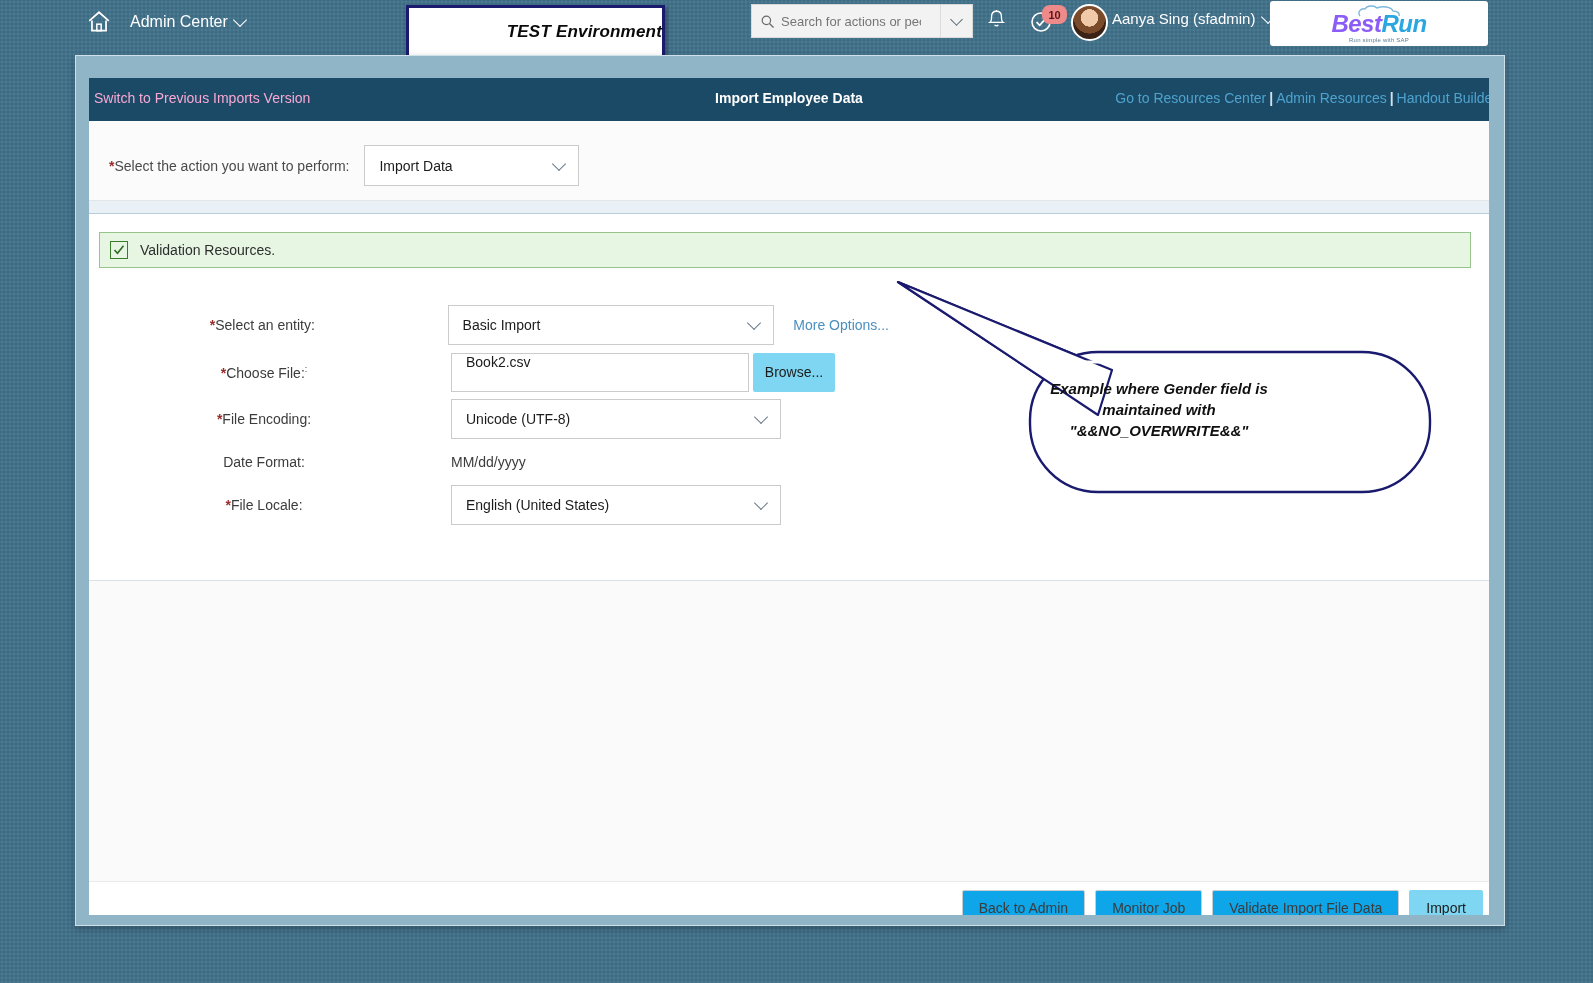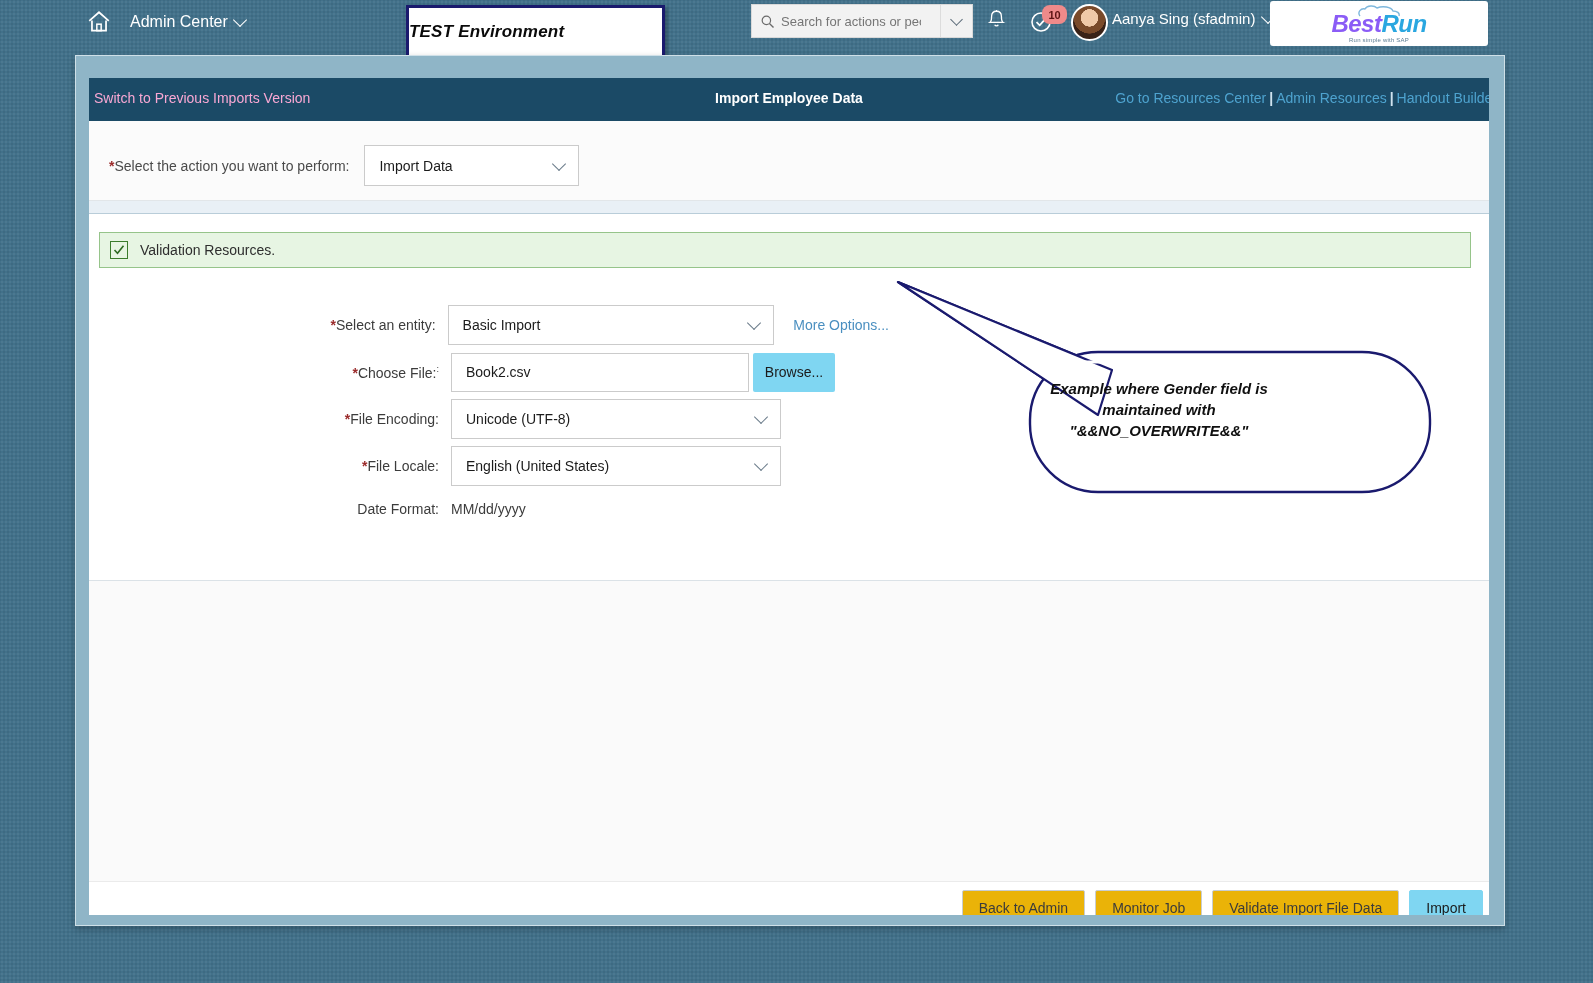--- a/index.html
+++ b/index.html
@@ -16,21 +16,21 @@
 
   
   #shellbar{position:absolute;left:0;top:0;width:1593px;height:47px;}
   #home-icon{position:absolute;left:86px;top:9px;width:26px;height:26px;}
   #admin-center{position:absolute;left:130px;top:10px;height:24px;display:flex;align-items:center;gap:7px;
     color:#ffffff;font-size:16px;white-space:nowrap;}
   .chev{display:inline-block;width:9px;height:9px;border-right:1.6px solid currentColor;border-bottom:1.6px solid currentColor;transform:rotate(45deg);margin-bottom:4px;}
 
   #test-env-box{position:absolute;left:406px;top:5px;width:253px;height:47px;background:#ffffff;
     border:3px solid #1a1a6e;box-shadow:2px 3px 4px rgba(0,0,0,0.35);
-    display:flex;align-items:center;justify-content:flex-start;}
+    display:flex;align-items:center;justify-content:flex-end;}
   #test-env-label{font-size:17px;font-weight:bold;font-style:italic;color:#0a0a0a;letter-spacing:0.2px;}
 
   #search-box{position:absolute;left:751px;top:4px;width:220px;height:32px;background:#f2f2f2;border:1px solid #d9d9d9;display:flex;align-items:center;}
   #search-icon{margin-left:8px;width:15px;height:15px;flex:none;}
   #search-input{border:0;background:transparent;outline:none;font-family:"Liberation Sans",sans-serif;
     font-size:13px;color:#6a6a6a;margin-left:6px;width:140px;height:30px;padding:0;}
   #search-split{position:absolute;right:0;top:0;width:31px;height:32px;border-left:1px solid #dcdcdc;display:flex;align-items:center;justify-content:center;}
   #search-split .chev{color:#5a6a78;width:8px;height:8px;border-width:1.4px;}
 
   #bell-icon{position:absolute;left:986px;top:8px;width:21px;height:24px;}
@@ -78,37 +78,37 @@
   #main-panel{position:relative;height:366px;background:#ffffff;}
 
   #msg-strip{position:absolute;left:10px;top:18px;width:1370px;height:34px;background:#e7f5e3;
     border:1px solid #96c48a;display:flex;align-items:center;}
   #msg-check{margin-left:10px;width:16px;height:16px;border:1.5px solid #3b7c2c;display:flex;align-items:center;justify-content:center;flex:none;}
   #msg-check svg{width:12px;height:12px;}
   #msg-text{margin-left:12px;font-size:14px;color:#2e2e2e;}
 
   #form{position:absolute;left:0;top:92px;width:800px;}
   .frow{display:flex;align-items:center;margin-bottom:9px;height:38px;}
-  .flabel{width:350px;text-align:right;padding-right:12px;font-size:14px;color:#3c3c3c;white-space:nowrap;}
+  .flabel{width:350px;text-align:center;padding-right:12px;font-size:14px;color:#3c3c3c;white-space:nowrap;}
   .flabel sup{font-size:9px;}
   #entity-select{width:328px;height:38px;}
   #encoding-select{width:328px;height:38px;}
   #locale-select{width:328px;height:38px;}
   #more-options{margin-left:19px;font-size:14px;color:#4a8fc0;white-space:nowrap;}
-  #file-input{width:296px;height:37px;background:#ffffff;border:1px solid #cbcbcb;display:flex;align-items:center;}
+  #file-input{width:296px;height:37px;background:#ffffff;border:1px solid #cbcbcb;display:flex;align-items:flex-start;}
   #file-input .val{font-size:14px;color:#1b1b1b;margin-left:14px;}
   #browse-btn{margin-left:4px;width:82px;height:39px;background:#7fd6f2;border:none;border-radius:2px;
     font-family:"Liberation Sans",sans-serif;font-size:14px;color:#1b1b1b;cursor:pointer;}
   #date-format-value{font-size:14px;color:#3c3c3c;}
 
   #panel-divider{height:1px;background:#dbe2e7;}
   #lower-pane{height:300px;background:#fafafa;border-bottom:1px solid #ebebeb;}
   #footer{height:48px;background:#ffffff;position:relative;}
   #footer-buttons{position:absolute;right:6px;top:8px;display:flex;gap:10px;}
-  .btn{height:35px;border:1px solid #c8cdd1;border-radius:2px;background:#eab308;color:#3b3b3b;
+  .btn{height:35px;border:1px solid #c8cdd1;border-radius:2px;background:#0ea5e9;color:#3b3b3b;
     font-family:"Liberation Sans",sans-serif;font-size:14px;padding:0 16px;cursor:pointer;}
   .btn.primary{background:#7fd6f2;border-color:#7fd6f2;color:#1b1b1b;}
 
   
   #callout{position:absolute;left:880px;top:270px;width:570px;height:240px;pointer-events:none;}
   #callout-text{position:absolute;left:145px;top:108px;width:268px;text-align:center;
     font-size:15px;font-weight:bold;font-style:italic;color:#101010;line-height:21px;}
 </style>
 </head>
 <body>
@@ -224,31 +224,31 @@
       </div>
 
       <div class="frow">
         <span class="flabel"><span class="req">*</span><span>File Encoding:</span></span>
         <div class="sel" id="encoding-select">
           <span class="val">Unicode (UTF-8)</span>
           <i class="chev"></i>
         </div>
       </div>
 
+      <div class="frow" style="height:30px;">
+        <span class="flabel">Date Format:</span>
+        <span id="date-format-value">MM/dd/yyyy</span>
+      </div>
+
       <div class="frow">
         <span class="flabel"><span class="req">*</span><span>File Locale:</span></span>
         <div class="sel" id="locale-select">
           <span class="val">English (United States)</span>
           <i class="chev"></i>
         </div>
-      </div>
-
-      <div class="frow" style="height:30px;">
-        <span class="flabel">Date Format:</span>
-        <span id="date-format-value">MM/dd/yyyy</span>
       </div>
 
     </div>
   </div>
 
   <div id="panel-divider"></div>
   <div id="lower-pane"></div>
 
   <div id="footer">
     <div id="footer-buttons">

